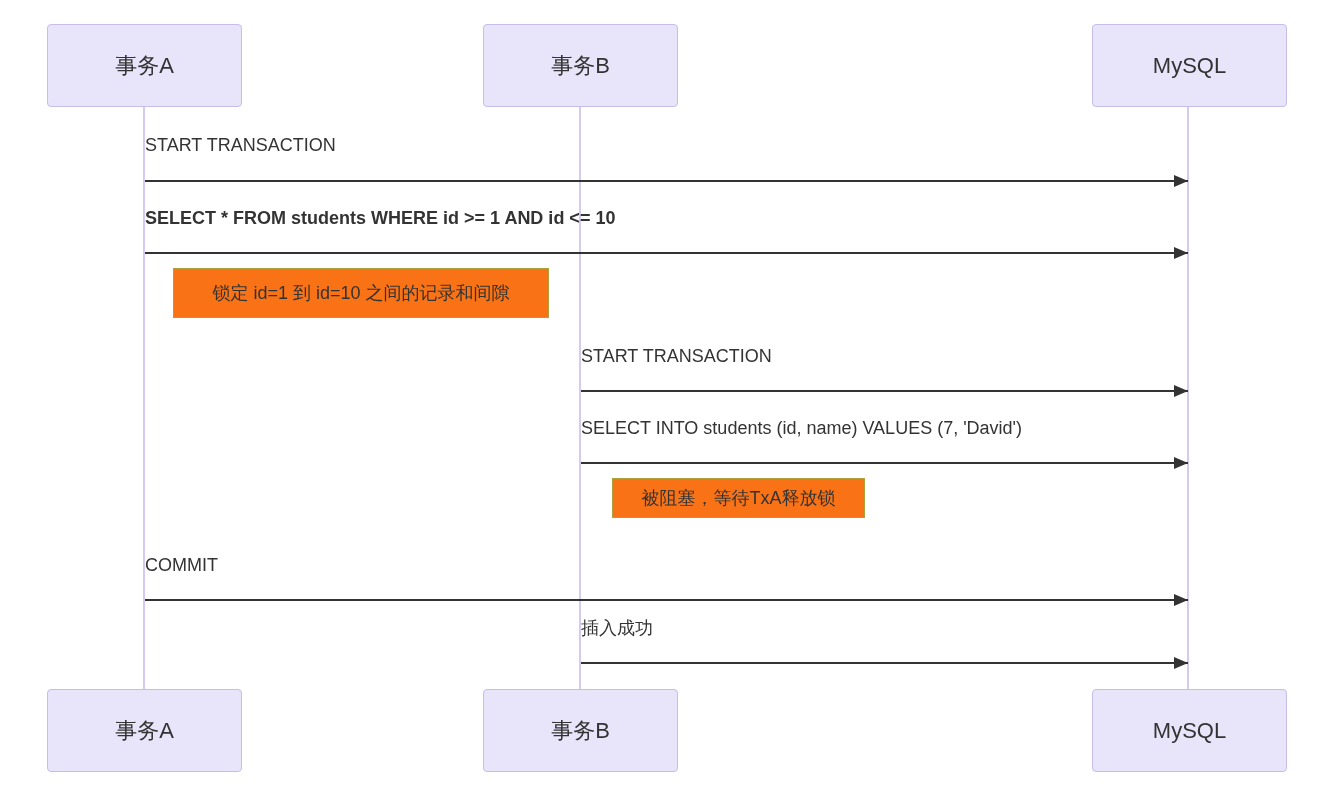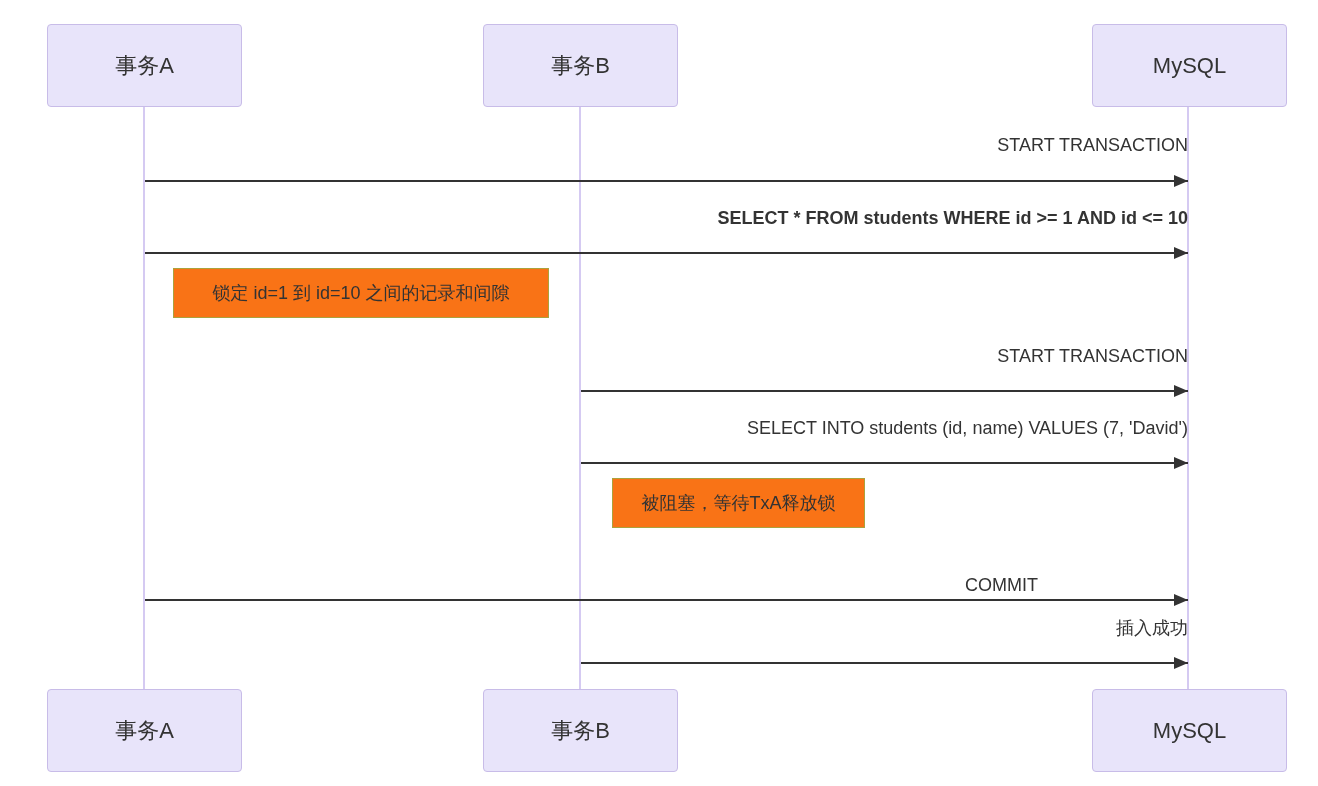--- a/index.html
+++ b/index.html
@@ -29,21 +29,21 @@
     display: flex;
     align-items: center;
     justify-content: center;
     font-size: 22px;
     box-sizing: border-box;
   }
   .msg-label {
     position: absolute;
     height: 24px;
     line-height: 24px;
-    text-align: right;
+    text-align: left;
     font-size: 18px;
     white-space: nowrap;
   }
   .msg-line {
     position: absolute;
     height: 2px;
     background: #333333;
   }
   .arrowhead {
     position: absolute;
@@ -97,25 +97,25 @@
   </div>
 
   <div class="msg-label" style="left:581px; top:344px; width:607px;">START TRANSACTION</div>
   <div class="msg-line" style="left:581px; top:390px; width:607px;"></div>
   <div class="arrowhead" style="left:1174px; top:385px;"></div>
 
   <div class="msg-label" style="left:581px; top:416px; width:607px;">SELECT INTO students (id, name) VALUES (7, 'David')</div>
   <div class="msg-line" style="left:581px; top:462px; width:607px;"></div>
   <div class="arrowhead" style="left:1174px; top:457px;"></div>
 
-  <div class="note" style="left:612px; top:478px; width:253px; height:50px;">
+  <div class="note" style="left:612px; top:478px; width:253px; height:40px;">
     <span>被阻塞，等待TxA释放锁</span>
   </div>
 
-  <div class="msg-label" style="left:145px; top:573px; width:893px;">COMMIT</div>
+  <div class="msg-label" style="left:145px; top:553px; width:893px;">COMMIT</div>
   <div class="msg-line" style="left:145px; top:599px; width:1043px;"></div>
   <div class="arrowhead" style="left:1174px; top:594px;"></div>
 
   <div class="msg-label" style="left:581px; top:616px; width:607px;">插入成功</div>
   <div class="msg-line" style="left:581px; top:662px; width:607px;"></div>
   <div class="arrowhead" style="left:1174px; top:657px;"></div>
 
   <div class="actor" style="left:47px; top:689px;">
     <span>事务A</span>
   </div>

